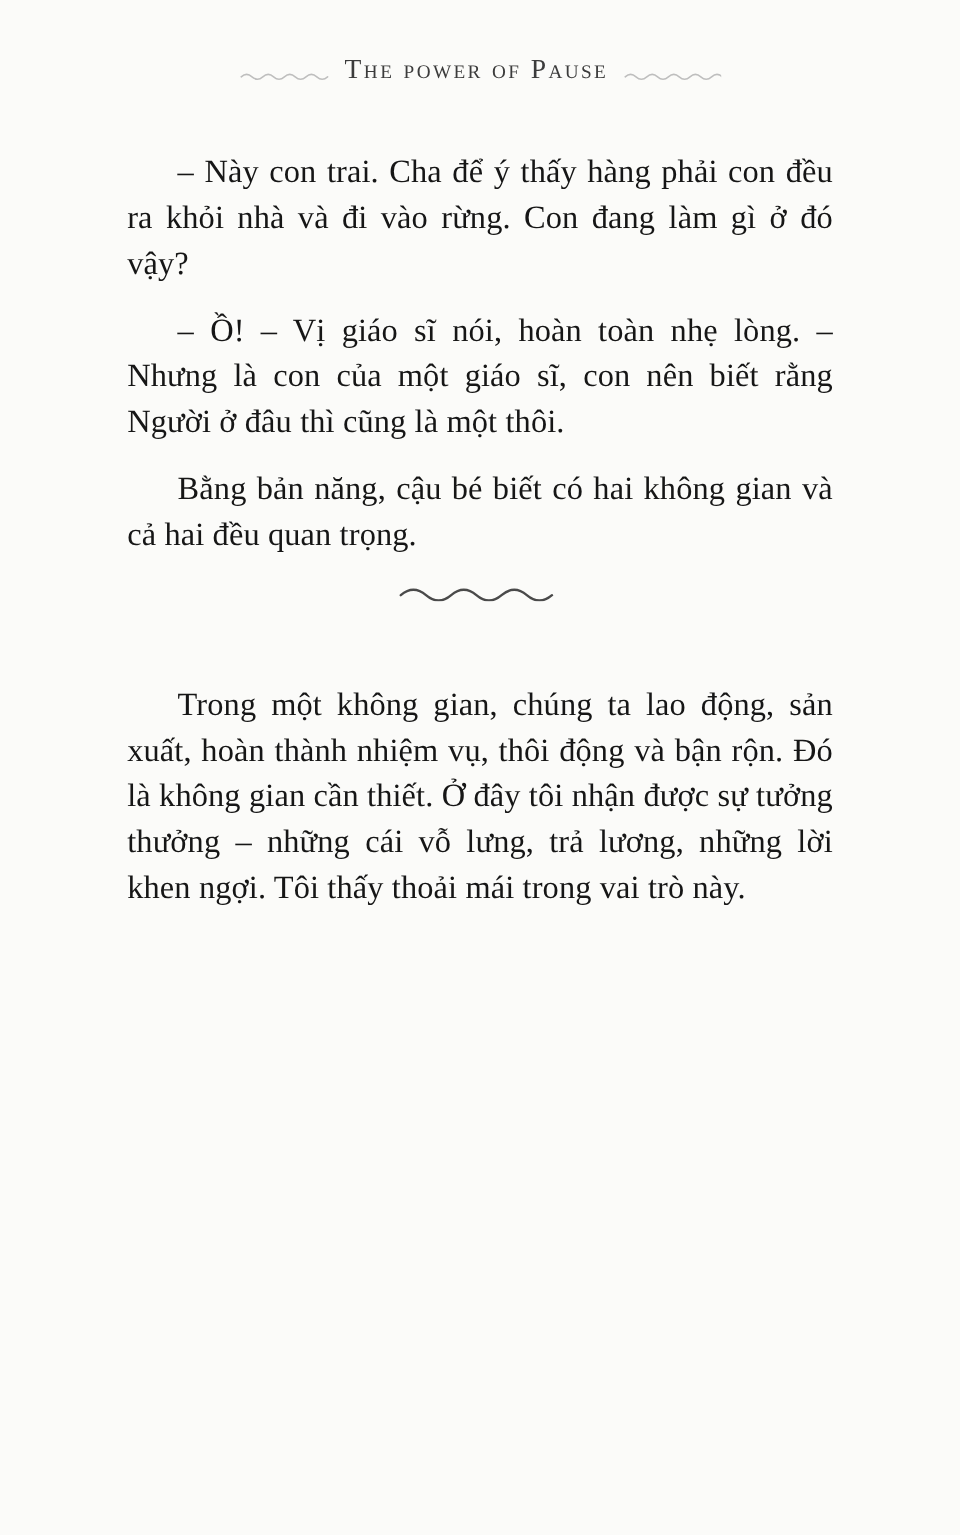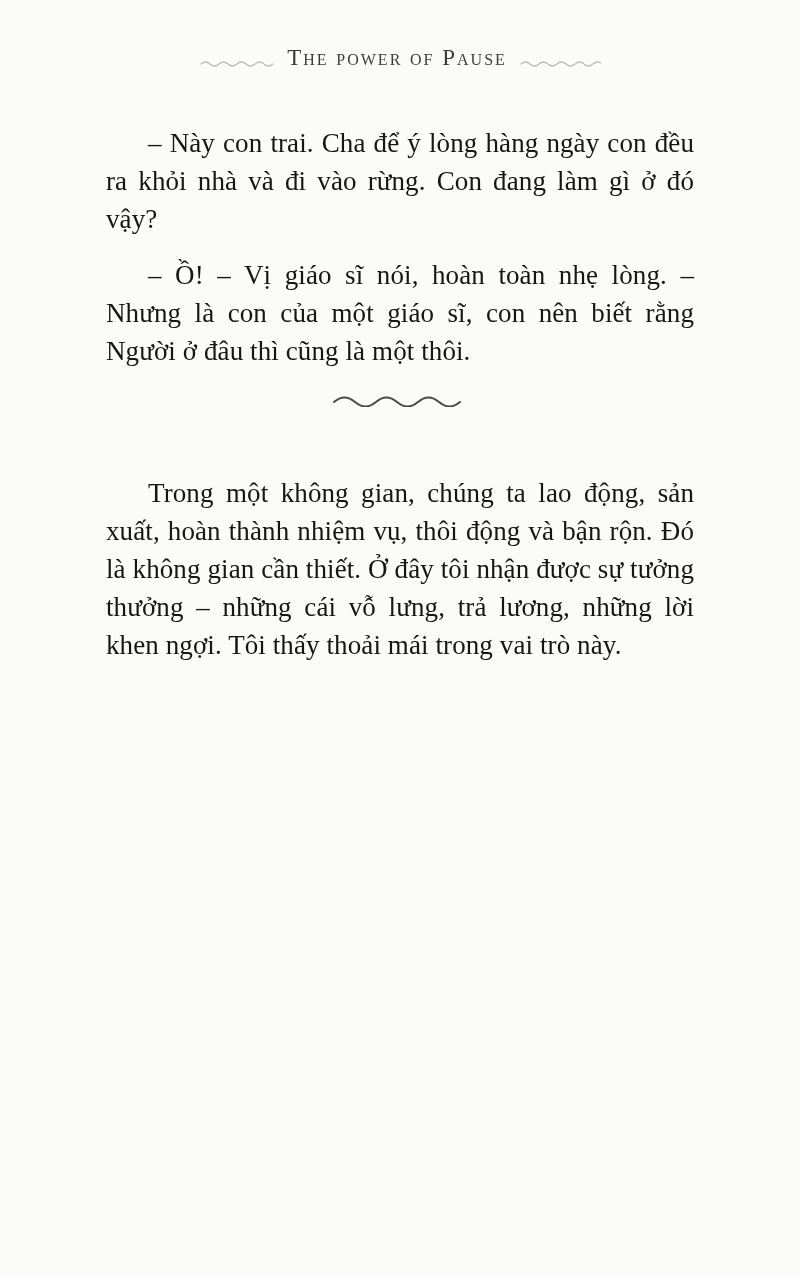--- a/index.html
+++ b/index.html
@@ -69,22 +69,23 @@
     <svg class="head-wave" width="76" height="10" viewBox="0 0 76 10">
       <path d="M2,6 q4.5,-4 9,0 t9,0 t9,0 t9,0 t9,0 t9,0 t9,0 t9,0" fill="none" stroke="#b0b0b0" stroke-width="1.3" stroke-linecap="round"></path>
     </svg>
     <span class="head-title">The power of Pause</span>
     <svg class="head-wave" width="82" height="10" viewBox="0 0 82 10">
       <path d="M2,6 q4.5,-4 9,0 t9,0 t9,0 t9,0 t9,0 t9,0 t9,0 t9,0 t9,0" fill="none" stroke="#b0b0b0" stroke-width="1.3" stroke-linecap="round"></path>
     </svg>
   </header>
 
   <main class="text-block">
-    <p>– Này con trai. Cha để ý lòng hàng ngày con đều ra khỏi nhà và đi vào rừng. Con đang làm gì ở đó vậy?</p>
+    <p>– Này con trai. Cha để ý thấy hàng phải con đều ra khỏi nhà và đi vào rừng. Con đang làm gì ở đó vậy?</p>
     <p>– Ồ! – Vị giáo sĩ nói, hoàn toàn nhẹ lòng. –Nhưng là con của một giáo sĩ, con nên biết rằng Người ở đâu thì cũng là một thôi.</p>
+    <p>Bằng bản năng, cậu bé biết có hai không gian và cả hai đều quan trọng.</p>
 
     <div class="divider">
       <svg width="138" height="14" viewBox="0 0 138 14">
         <path d="M3,9 q10.5,-9 21,0 t21,0 t21,0 t21,0 t21,0 t21,0" fill="none" stroke="#4a4a4a" stroke-width="2" stroke-linecap="round"></path>
       </svg>
     </div>
 
     <p>Trong một không gian, chúng ta lao động, sản xuất, hoàn thành nhiệm vụ, thôi động và bận rộn. Đó là không gian cần thiết. Ở đây tôi nhận được sự tưởng thưởng – những cái vỗ lưng, trả lương, những lời khen ngợi. Tôi thấy thoải mái trong vai trò này.</p>
   </main>
 

